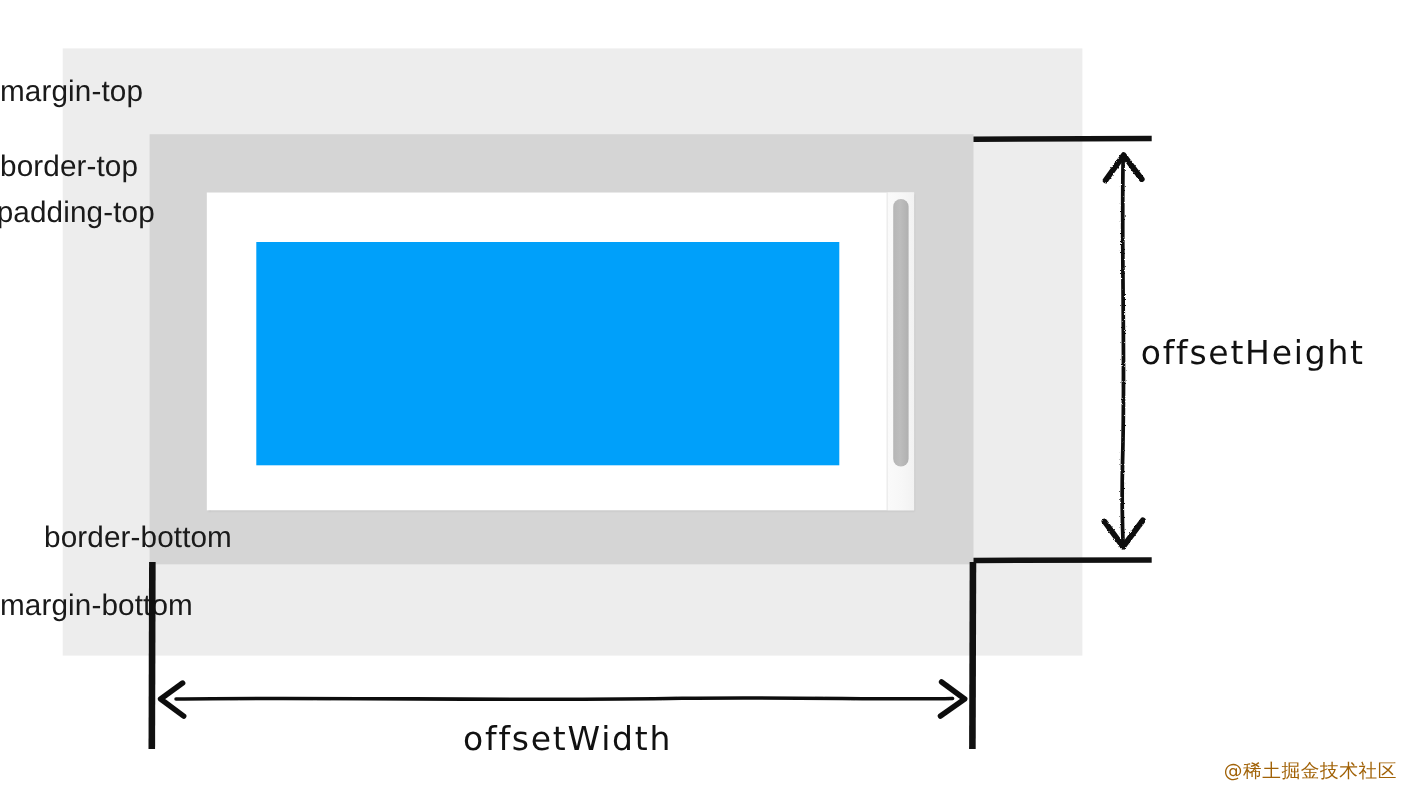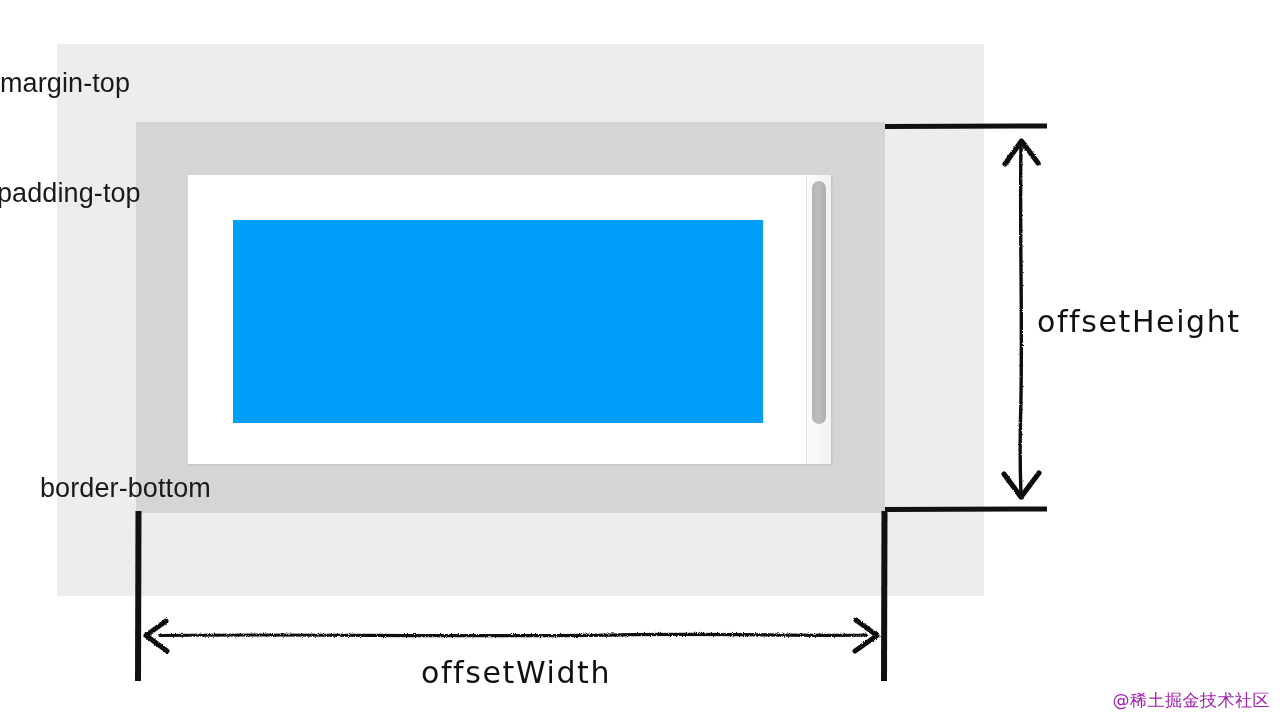--- a/index.html
+++ b/index.html
@@ -107,21 +107,21 @@
     white-space: nowrap;
   }
   .anno-height { left: 1037px; top: 304px; text-align: right; }
   .anno-width  { left: 402px;  top: 655px; margin-left: 19px; }
 
   
   .watermark {
     position: absolute;
     right: 14px;
     bottom: 8px;
-    color: #a21caf;
+    color: #a16207;
     font-size: 17px;
     font-family: "DejaVu Sans", sans-serif;
     letter-spacing: 0.5px;
     white-space: nowrap;
   }
 </style>
 </head>
 <body>
 
 <div id="stage">
@@ -132,22 +132,24 @@
 
   <div class="padding-box"></div>
 
   <div class="content-box"></div>
 
   <div class="scrollbar-track"></div>
   <div class="scrollbar-thumb"></div>
   <div class="padding-box-shadow"></div>
 
   <div class="region-label lbl-margin-top">margin-top</div>
+  <div class="region-label lbl-border-top">border-top</div>
   <div class="region-label lbl-padding-top">padding-top</div>
   <div class="region-label lbl-border-bottom">border-bottom</div>
+  <div class="region-label lbl-margin-bottom">margin-bottom</div>
 
   <svg class="sketch" viewBox="0 0 1284 720">
     <defs>
       <filter id="rough">
         <feTurbulence type="fractalNoise" baseFrequency="0.9" numOctaves="3" seed="7" result="noise"></feTurbulence>
         <feDisplacementMap in="SourceGraphic" in2="noise" scale="2.2" xChannelSelector="R" yChannelSelector="G"></feDisplacementMap>
       </filter>
       <filter id="rough2">
         <feTurbulence type="fractalNoise" baseFrequency="1.1" numOctaves="3" seed="19" result="noise"></feTurbulence>
         <feDisplacementMap in="SourceGraphic" in2="noise" scale="2.8" xChannelSelector="R" yChannelSelector="G"></feDisplacementMap>

